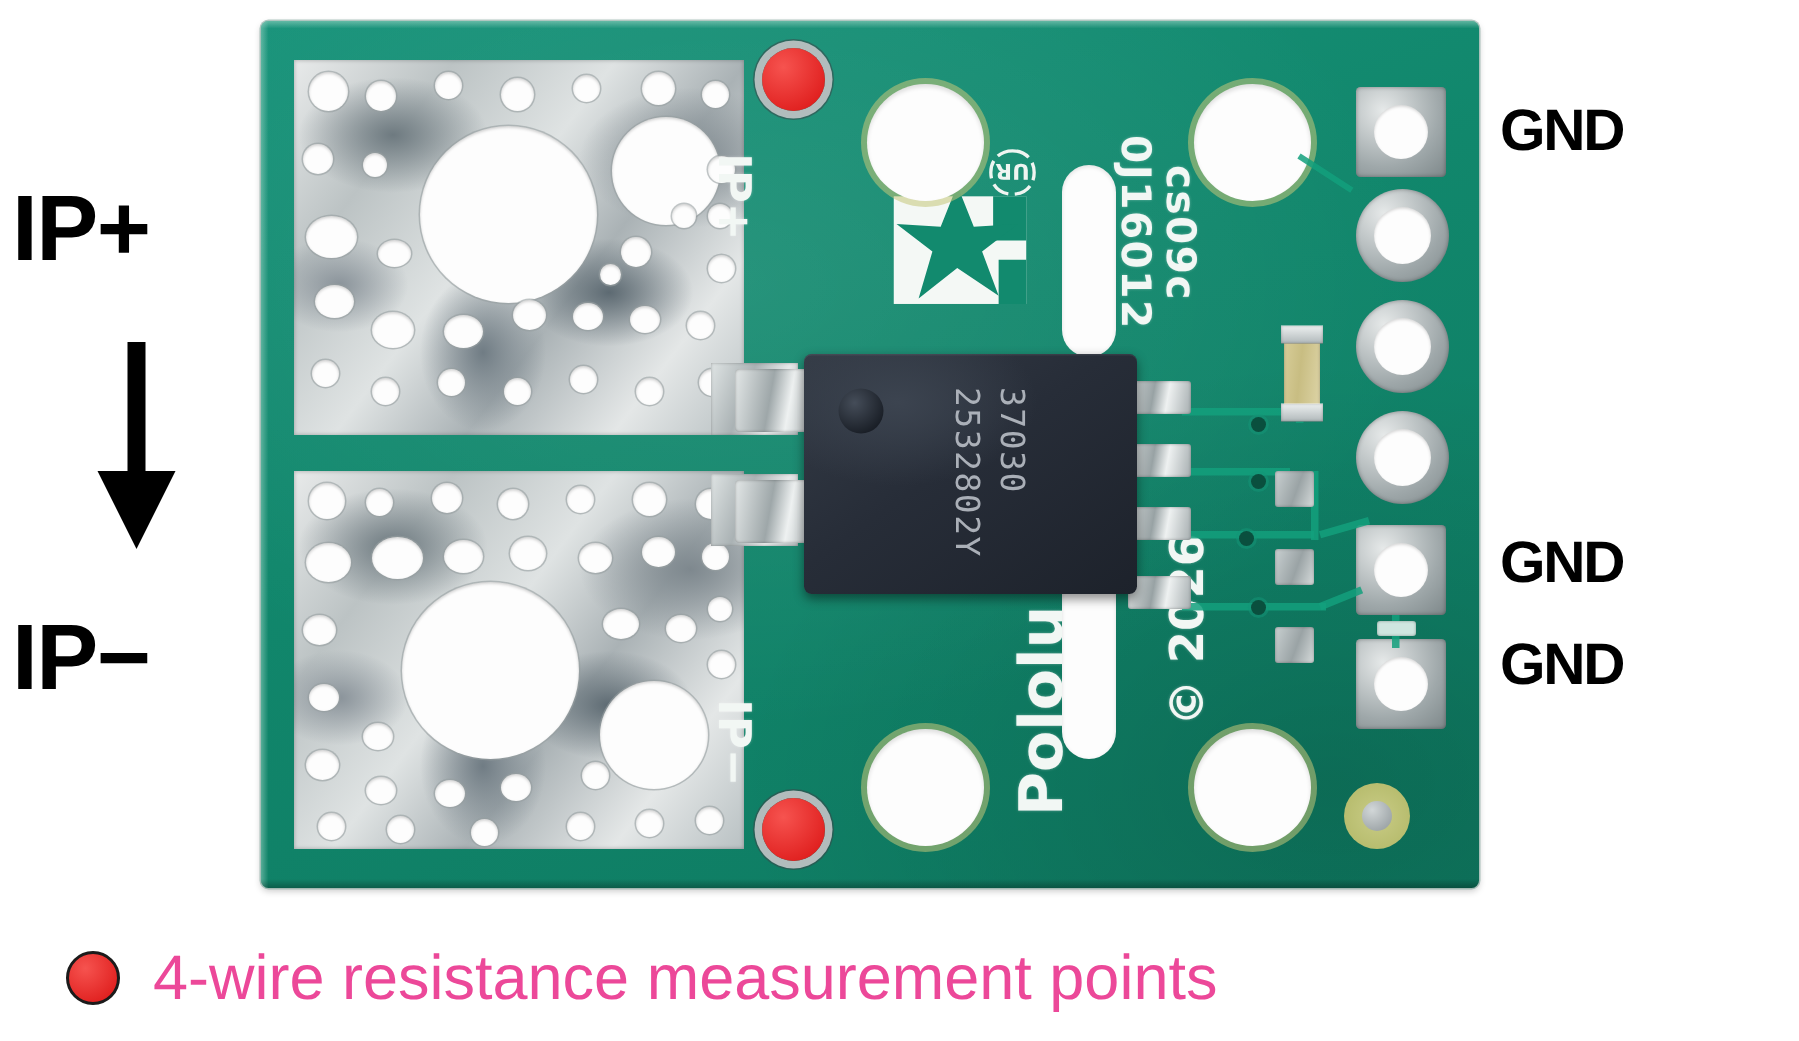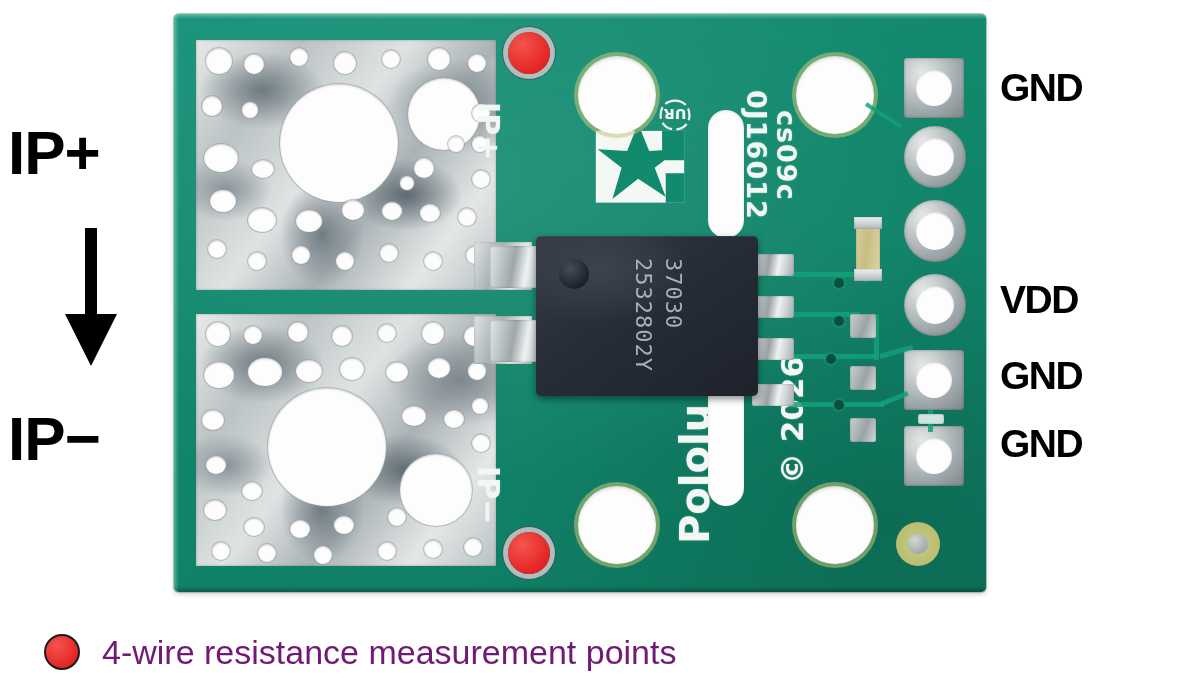--- a/index.html
+++ b/index.html
@@ -242,22 +242,22 @@
     left: 44px; top: 630px;
     display: flex; align-items: center; gap: 22px;
   }
   #legend-dot {
     width: 36px; height: 36px; border-radius: 50%;
     background: radial-gradient(circle at 34% 30%, #f6534f, #e0201f 80%);
     border: 2px solid #1b1b1b;
     flex: 0 0 auto;
   }
   #legend-text {
-    font-size: 34px;
-    color: #701a75;
+    font-size: 42px;
+    color: #ec4899;
     line-height: 44px;
     white-space: nowrap;
   }
 </style>
 </head>
 <body>
 
 <div id="page">
 
   <div id="left-annotations">
@@ -443,21 +443,20 @@
       <div class="ic-mark rot90" style="left:150px; top:22px;">37030</div>
       <div class="ic-mark rot90" style="left:120px; top:22px;">2532802Y</div>
     </div>
 
     <div class="measure-point" style="left:334px; top:18px;  width:42px; height:42px;"></div>
     <div class="measure-point" style="left:334px; top:518px; width:42px; height:42px;"></div>
   </div>
 
   <div id="pin-labels">
       <div class="pin-label" style="top: 0px;">GND</div>
-      <div class="pin-label" style="top: 212px;">VDD</div>
       <div class="pin-label" style="top: 288px;">GND</div>
       <div class="pin-label" style="top: 356px;">GND</div>
     </div>
 
   <div id="legend">
     <div id="legend-dot"></div>
     <div id="legend-text">4-wire resistance measurement points</div>
   </div>
 
 </div>

